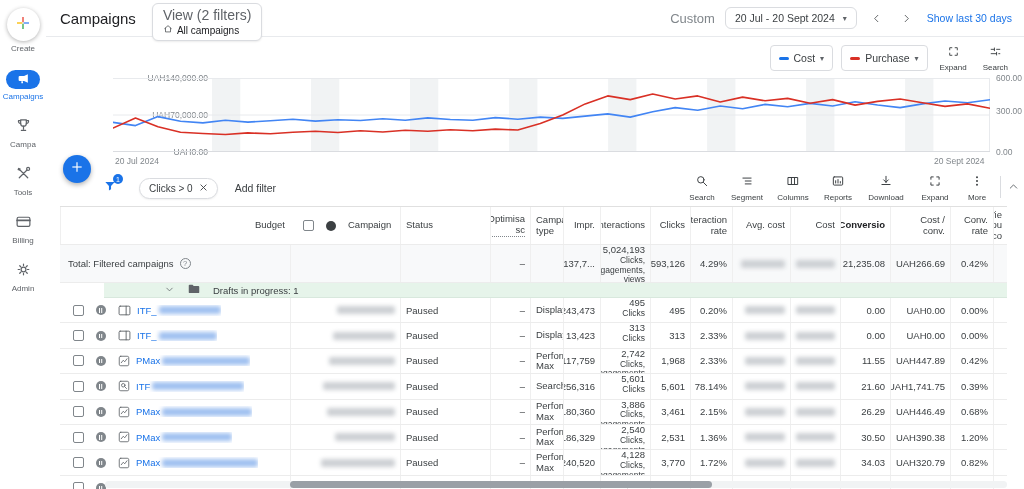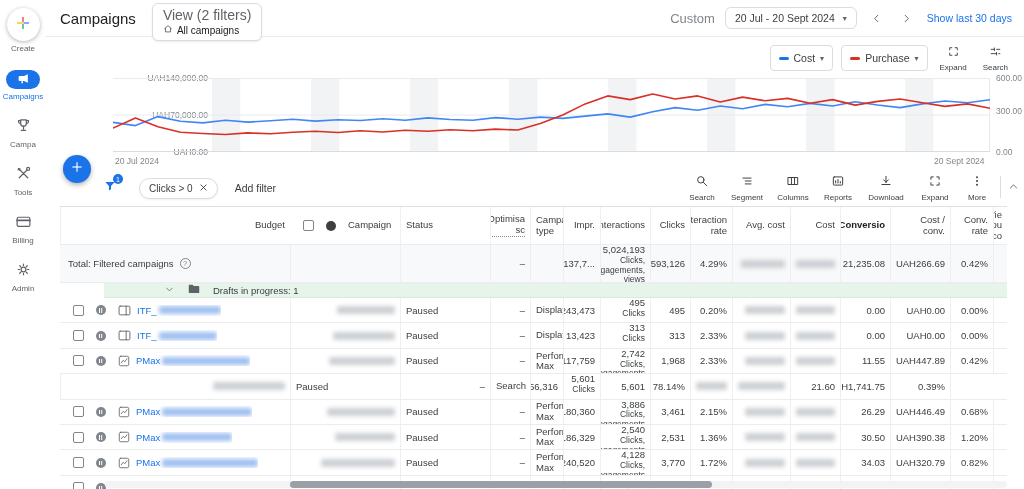--- a/index.html
+++ b/index.html
@@ -565,20 +565,37 @@
     <div class="c">
           <span class="blur bl-grey cost-blur" style="width: 56px;"></span>
         </div>
     <div class="c">11.55</div>
     <div class="c">UAH447.89</div>
     <div class="c">0.42%</div>
     <div class="c"></div>
   </div>
 
   <div class="trow drow">
+    <div class="c l nb name-cell">
+      <div class="checkbox"></div>
+      <div class="dotwrap">
+            <div class="pausedot"></div>
+          </div>
+      <span class="typeicon">
+            <svg width="12" height="12" viewBox="0 0 24 24" class="si">
+              <rect x="2.5" y="2.5" width="19" height="19" rx="3"></rect>
+              <circle cx="10.5" cy="10.5" r="3.5"></circle>
+              <path d="M13.5 13.5l3.5 3.5"></path>
+            </svg>
+          </span>
+      <span class="cname">
+        <span>ITF</span>
+        <span class="blur bl-blue name-blur" style="width: 92px;"></span>
+      </span>
+    </div>
     <div class="c">
           <span class="blur bl-grey budget-blur" style="width: 72px;"></span>
         </div>
     <div class="c l">Paused</div>
     <div class="c">–</div>
     <div class="c l" style="line-height:1.1;">Search</div>
     <div class="c">256,316</div>
     <div class="c col">
           <span>5,601</span>
           <span class="sub">Clicks</span>

